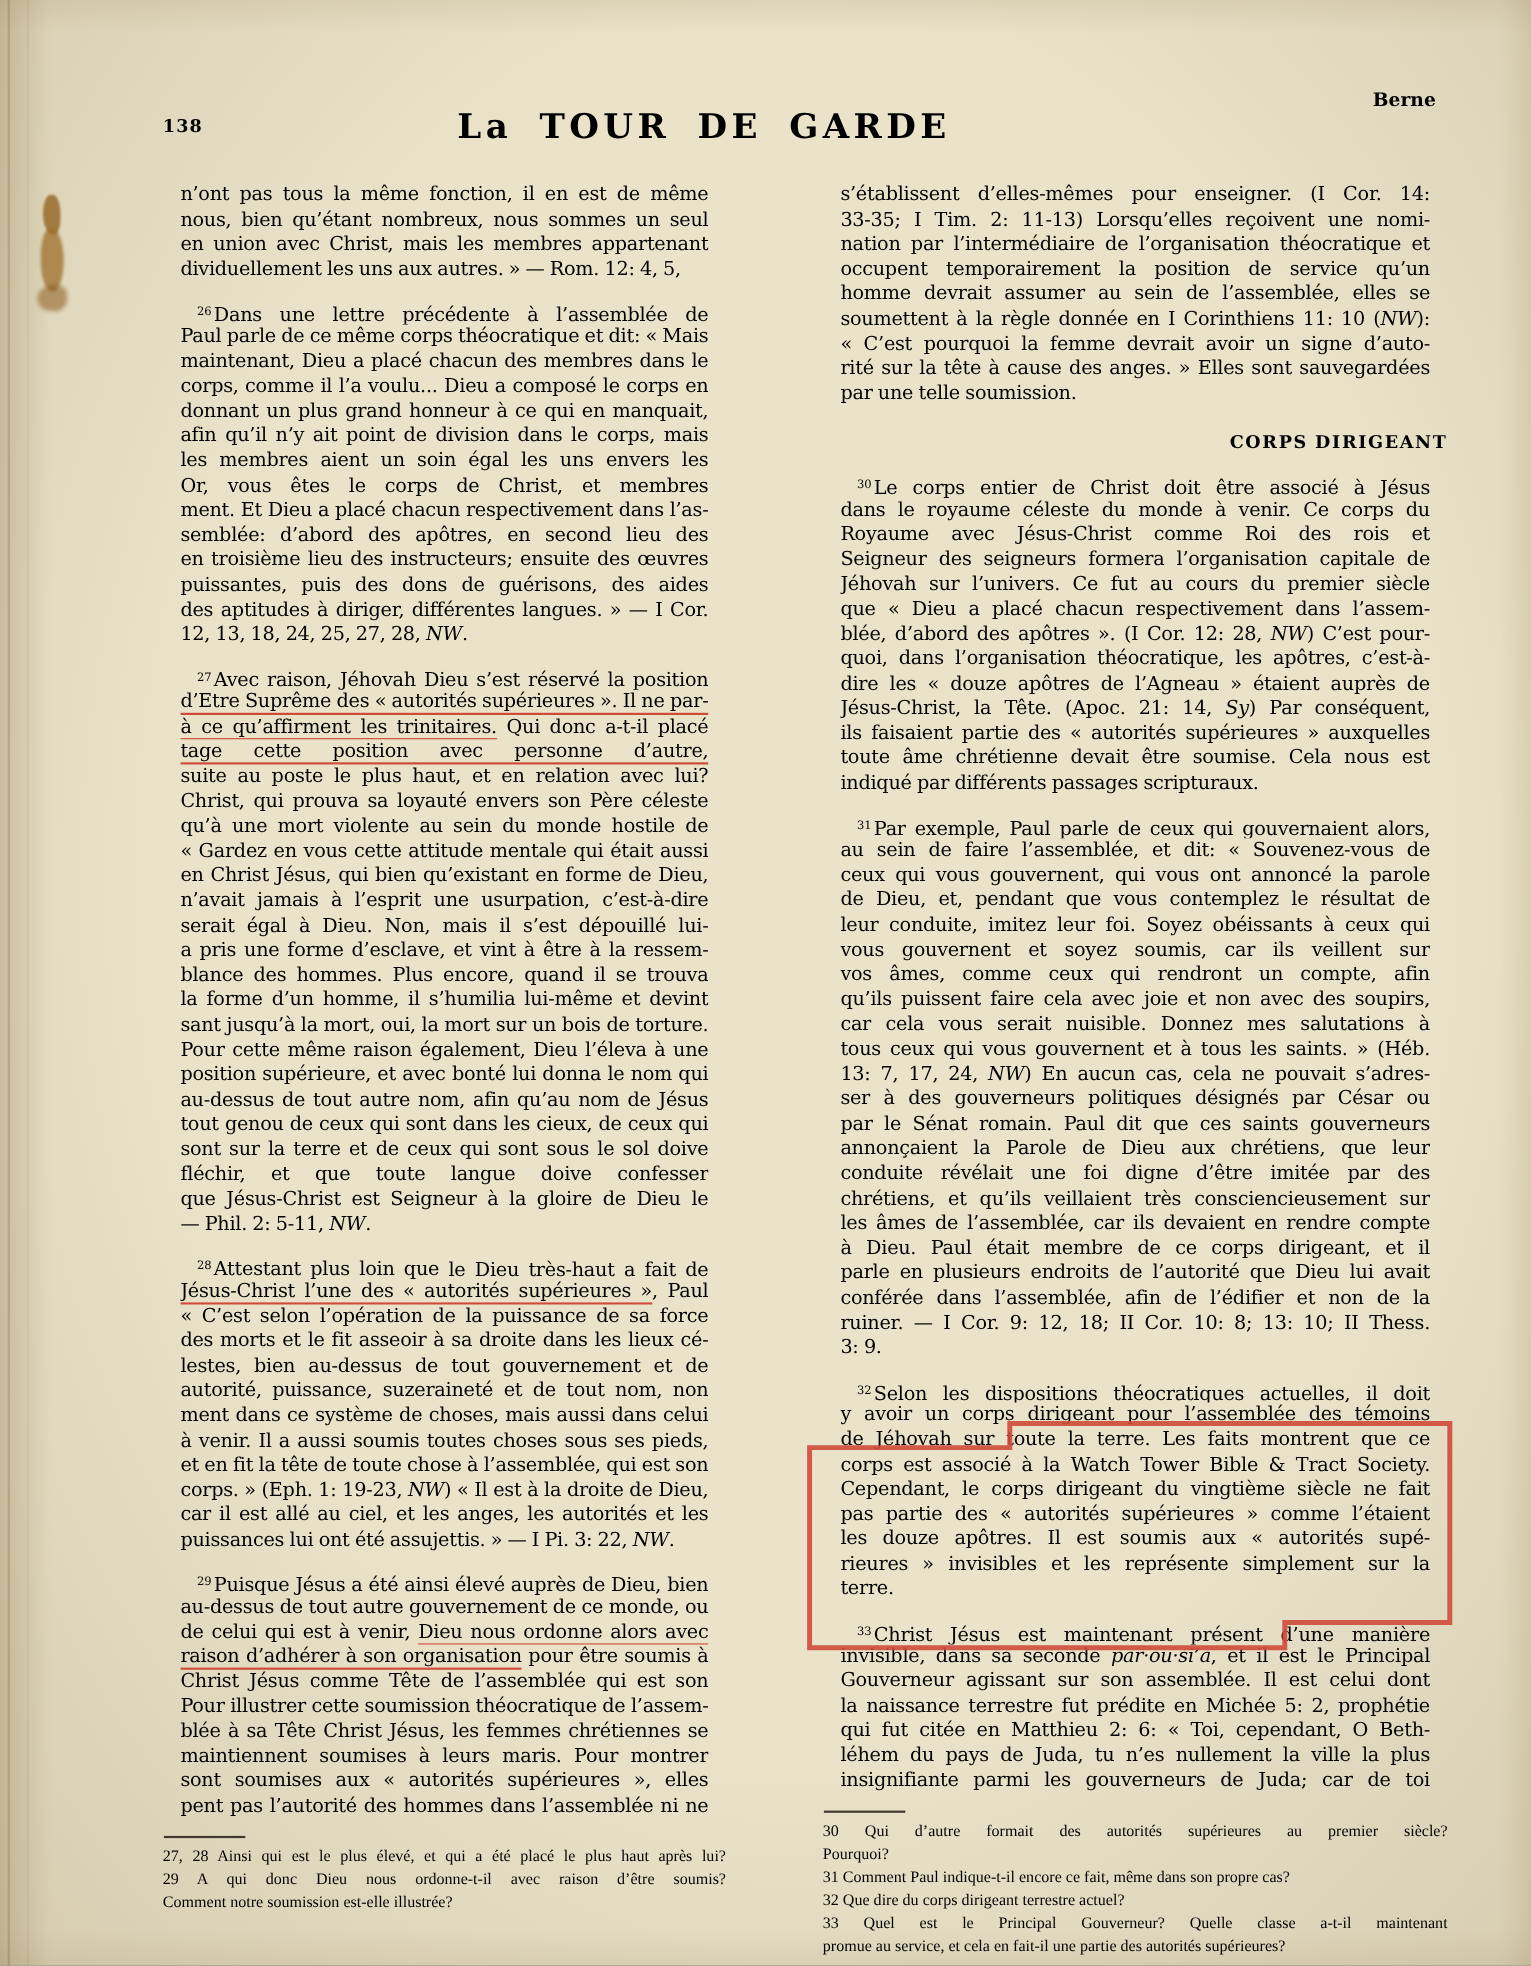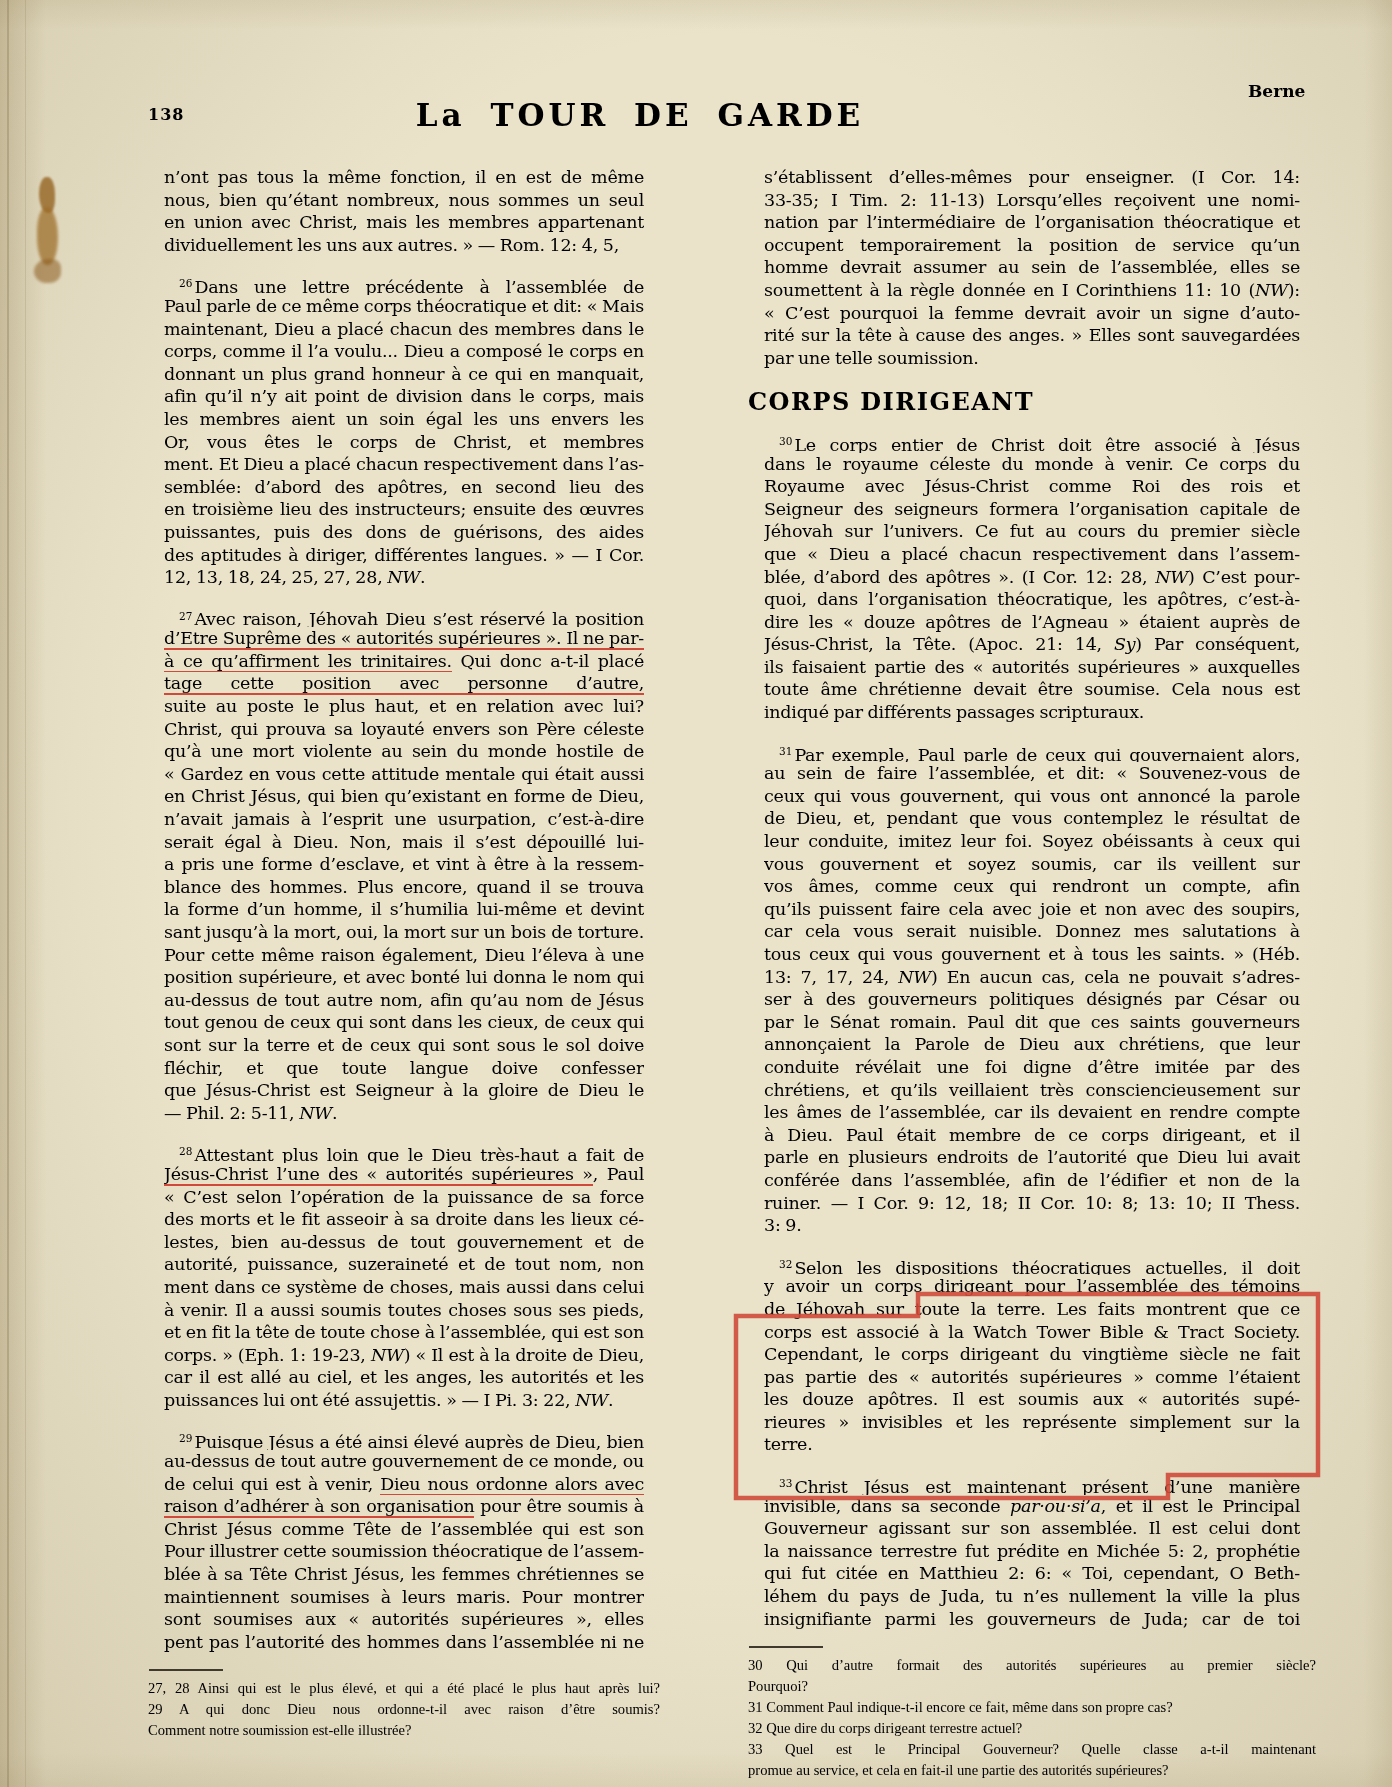--- a/index.html
+++ b/index.html
@@ -28,21 +28,21 @@
   #col-right{left:748px;width:568px;}
   .para{margin:16px;}
   .ln{height:22.6px;line-height:22.6px;text-align:justify;overflow:hidden;}
   .ln::after{content:"";display:inline-block;width:100%;height:0;}
   .ln.end{text-align:left;}
   .ln.end::after{content:none;}
   .ln.ind{text-indent:15px;}
   .sup{font-size:10.5px;vertical-align:5.5px;letter-spacing:0;margin-right:2px;}
   .it{font-style:italic;}
   .u{border-bottom:3px solid var(--red,#cf4a3a);}
-  .heading{text-align:left;font-weight:bold;font-size:24px;letter-spacing:1.5px;
+  .heading{text-align:right;font-weight:bold;font-size:16px;letter-spacing:1.5px;
            margin:22px 0 2px;height:22.6px;line-height:22.6px;}
   .boxwrap{position:relative;}
   .boxsvg{position:absolute;left:-20px;top:0;width:612px;height:280px;overflow:visible;pointer-events:none;}
   .boxsvg path{fill:none;stroke:var(--red,#cf4a3a);stroke-width:4.5;stroke-opacity:.9;}
 
   .fn{margin-top:9px;font-family:"Liberation Serif",serif;font-size:14.6px;letter-spacing:0;word-spacing:0;}
   .fn .ln{height:21px;line-height:21px;}
   .fnrule{width:74px;height:2px;background:#40392e;margin:0 0 7px 1px;}
 </style>
 </head>

